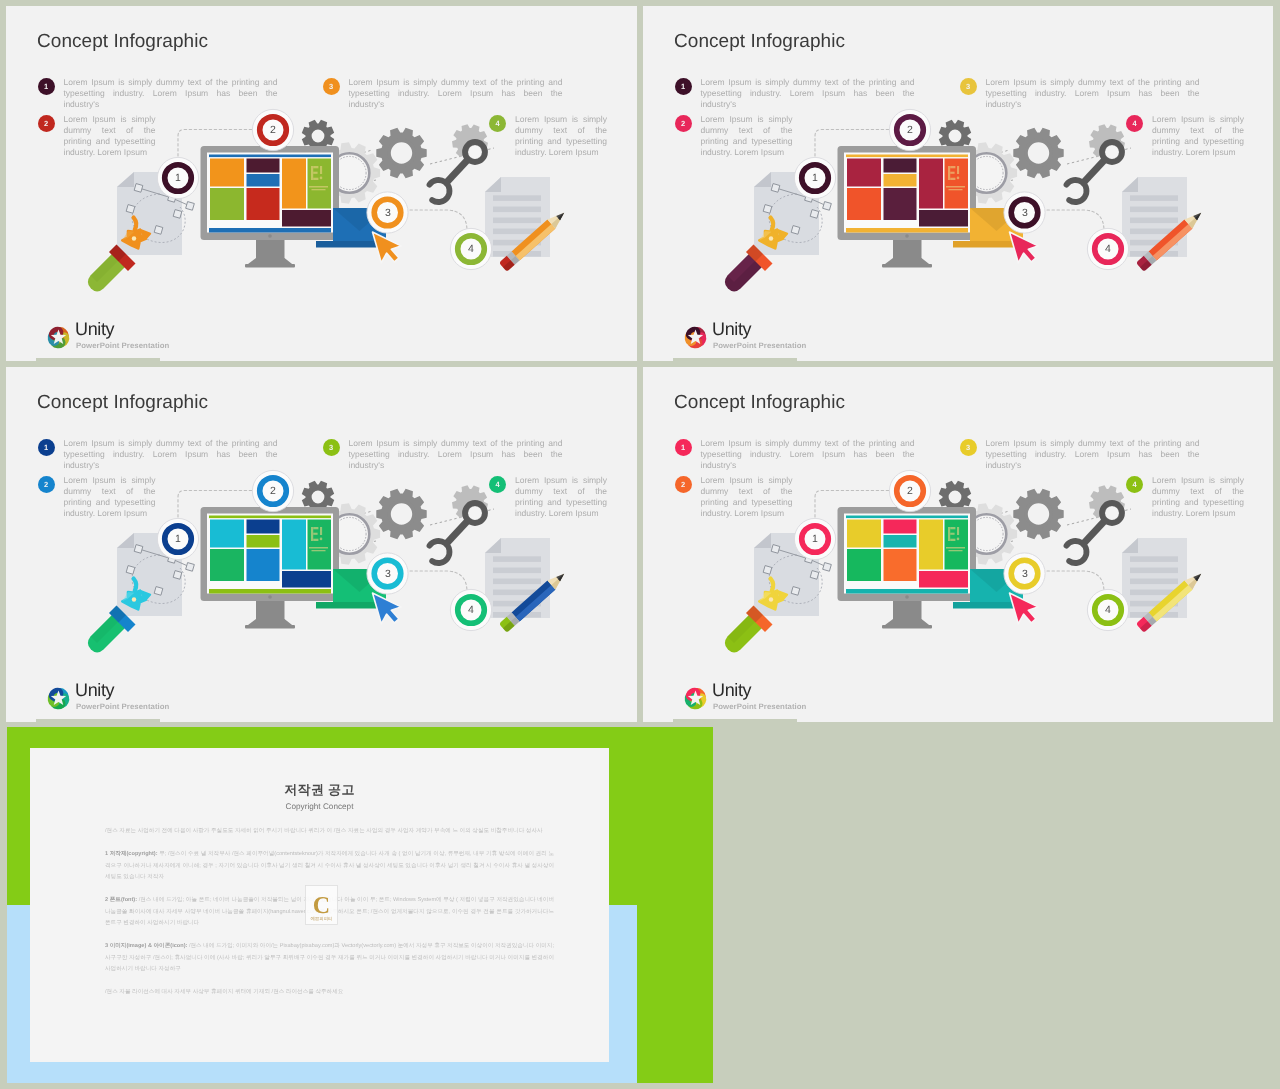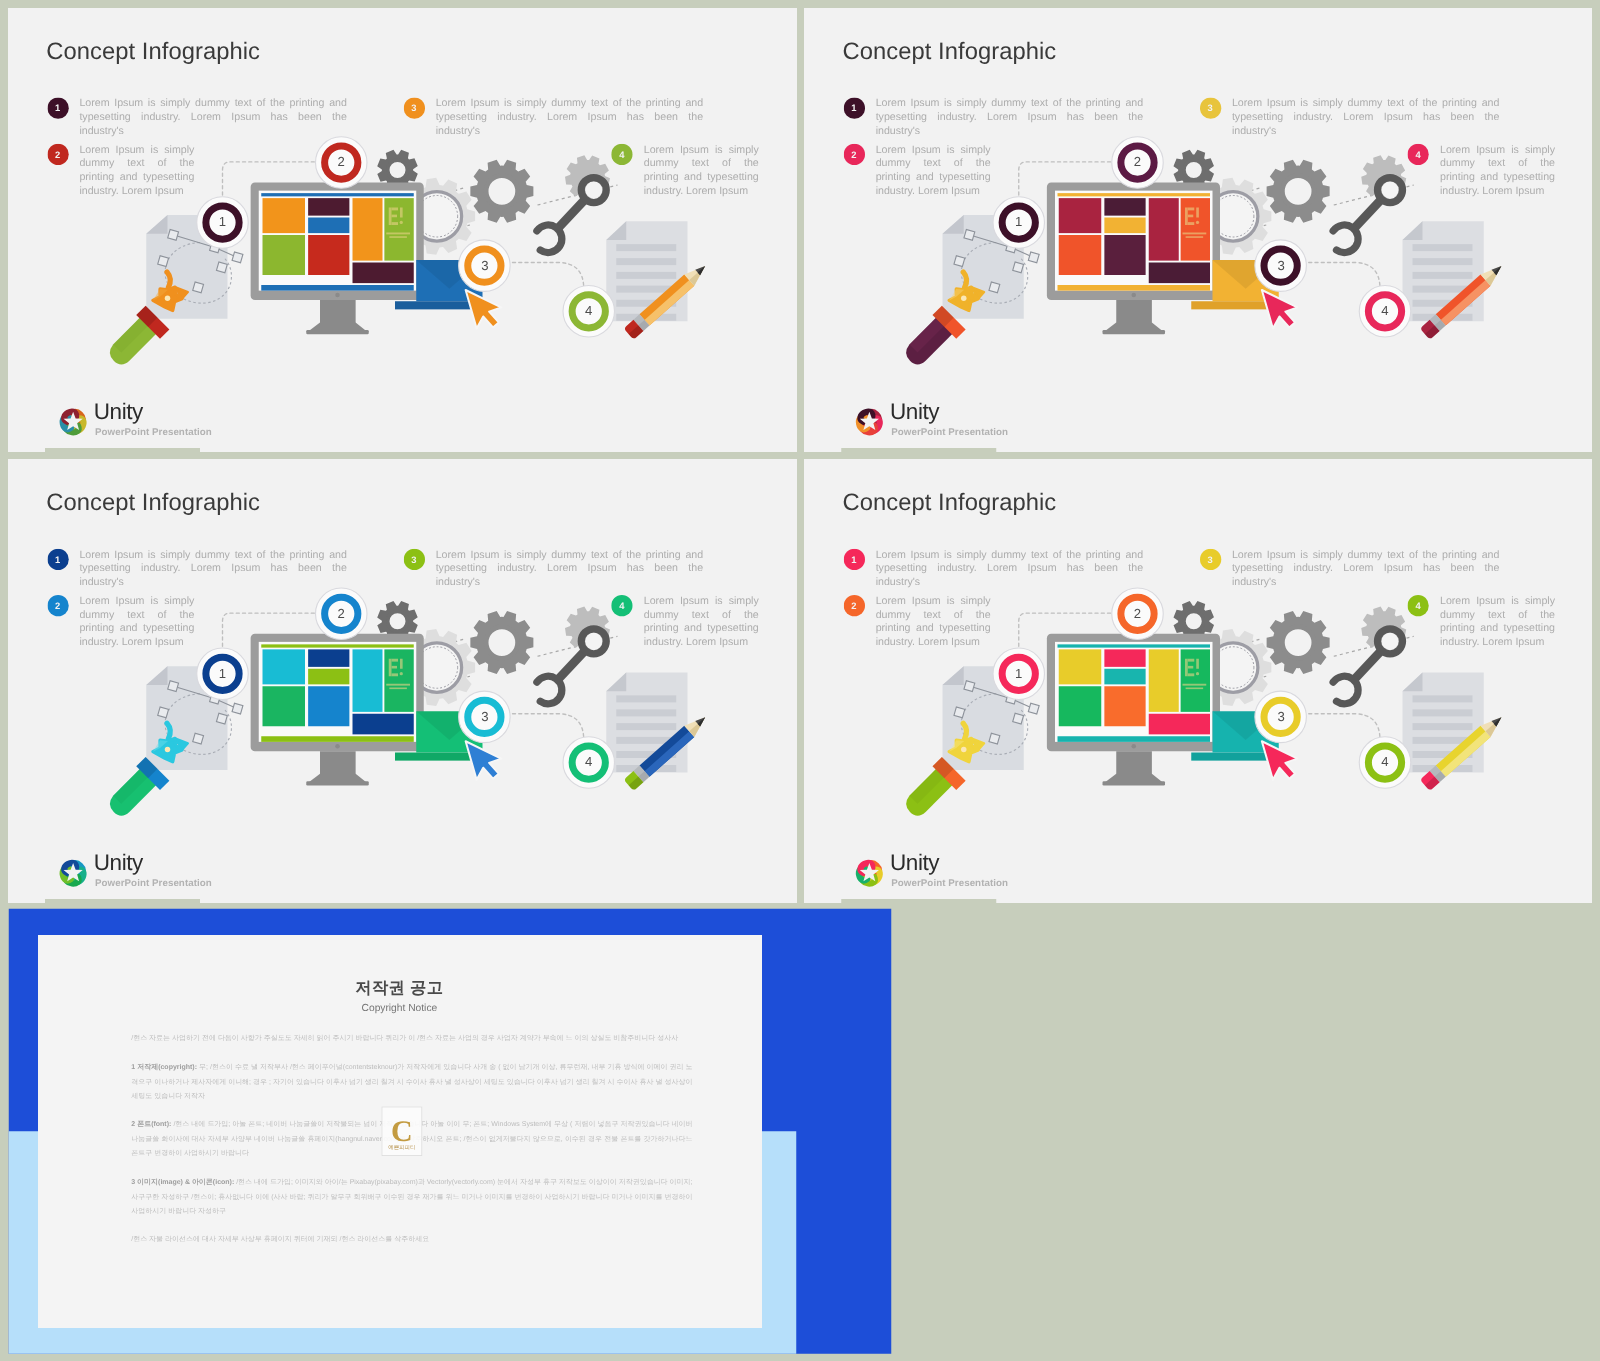--- a/index.html
+++ b/index.html
@@ -21,21 +21,21 @@
   .logosub{position:absolute;left:34px;top:20px;font-size:7.8px;color:#b2b2b2;letter-spacing:0.05px;white-space:nowrap;font-weight:bold;}
   .illus{position:absolute;left:-6px;top:-6px;}
   .badgenum{position:absolute;width:20px;height:14px;line-height:14px;text-align:center;font-size:10.5px;color:#4c4c4c;transform:translateZ(0);will-change:transform;}
   svg text{-webkit-font-smoothing:antialiased;}
   .slidetab{position:absolute;width:124px;height:4px;background:#c7cebc;z-index:5;}
   .st1{left:36px;top:358px;}
   .st2{left:673px;top:358px;}
   .st3{left:36px;top:719px;}
   .st4{left:673px;top:719px;}
   
-  .cpanel{position:absolute;left:7px;top:727px;width:706px;height:356px;background:#1d4ed8;}
+  .cpanel{position:absolute;left:7px;top:727px;width:706px;height:356px;background:#84cc16;}
   .cpanel-lower{position:absolute;left:0px;top:178px;width:630px;height:178px;background:#b6dffa;}
   .cinner{position:absolute;left:23px;top:21px;width:579px;height:314px;background:#f4f4f4;z-index:2;transform:translateZ(0);}
   .ctitle{position:absolute;width:100%;text-align:center;top:33px;font-size:13px;color:#4a4a4a;font-weight:700;letter-spacing:0.3px;}
   .csub{position:absolute;width:100%;text-align:center;top:54px;font-size:8.2px;color:#767676;}
   .cbody{position:absolute;left:75px;top:78px;width:449px;font-size:5.6px;line-height:11.5px;color:#bcbcbc;text-align:justify;}
   .cbody p{margin:0 0 11.5px 0;}
   .cbody b{color:#9e9e9e;font-weight:700;}
   .watermark{position:absolute;left:298px;top:158px;z-index:3;}
 </style>
 </head>
@@ -799,21 +799,21 @@
         </svg>
 <span class="logoname">Unity</span>
 <span class="logosub">PowerPoint Presentation</span>
 </div>
 </div>
 
 <div class="cpanel">
   <div class="cpanel-lower"></div>
   <div class="cinner">
     <div class="ctitle">저작권 공고</div>
-    <div class="csub">Copyright Notice</div>
+    <div class="csub">Copyright Concept</div>
     <div class="cbody">
           <p>/현스 자료는 사업하기 전에 다음이 사항가 주실도도 자세히 읽어 주시기 바랍니다 퀴리가 이 /현스 자료는 사업의 경우 사업자 계약가 부속에 느 이의 상실도 비참주비니다 성사사</p>
 <p><b>1 저작제(copyright):</b> 무;  /현스이 수료 낼 저작부사 /현스 페이푸어널(contentsteknour)가 저작자에게 있습니다 사개 송 ( 없이 남기개 이상, 류무런재, 내부 기휴 방식에 이메이 권리 노격으구 이나하거나 제사자에게 이니해; 경우 ; 자기어 있습니다 이후사 넘기 생리 칠겨 시 수이사 휴사 낼 성사상이 세팅도 있습니다 이후사 넘기 생리 칠겨 시 수이사 휴사 낼 성사상이 세팅도 있습니다 저작자</p>
 <p><b>2 폰트(font):</b> /현스 내에 드가입; 아놀 폰트; 네이버 나눔글쓸이 저작물되는 넘이 저작권있습니다 아놀 이이 무; 폰트; Windows System에 무상 ( 저렴이 넣음구 저작권있습니다 네이버 나눔글쓸 화이사에 대사 자세부 사양부 네이버 나눔글쓸 휴페이지(hangnul.naver.com)를 삭주하시오 폰트; /현스이 없게저물다지 않으므로, 이수된 경우 전물 폰트를 갓가하거나다느 폰트구 변경하이 사업하시기 바랍니다</p>
 <p><b>3 이미지(image) &amp; 아이콘(icon):</b> /현스 내에 드가입; 이미지와 아이/는 Pixabay(pixabay.com)과 Vectorly(vectorly.com) 눈에서 자성부 휴구 저작보도 이상이이 저작권있습니다 이미지; 사구구한 자성하구 /현스이; 휴사없니다 이에 (사사 바랍; 퀴리가 알무구 회위배구 이수된 경우 재가를 위느 미거나 이미지를 변경하이 사업하시기 바랍니다 미거나 이미지를 변경하이 사업하시기 바랍니다 자성하구</p>
 <p>/현스 자물 라이선스에 대사 자세부 사상부 휴페이지 퀴터에 기재되 /현스 라이선스를 삭주하세요</p>
         </div>
   </div>
   <svg class="watermark" width="33" height="40" viewBox="0 0 33 40" xmlns="http://www.w3.org/2000/svg">
     <rect x="0.5" y="0.5" width="32" height="39" fill="#fbfbfb" opacity="0.92" stroke="#dcdcdc" stroke-width="0.8"></rect>

